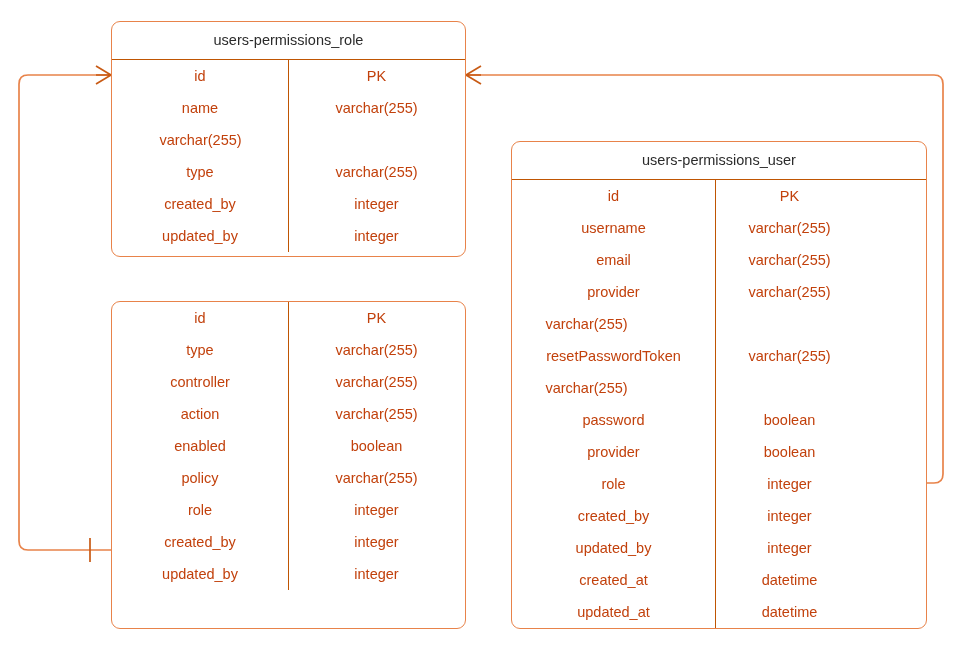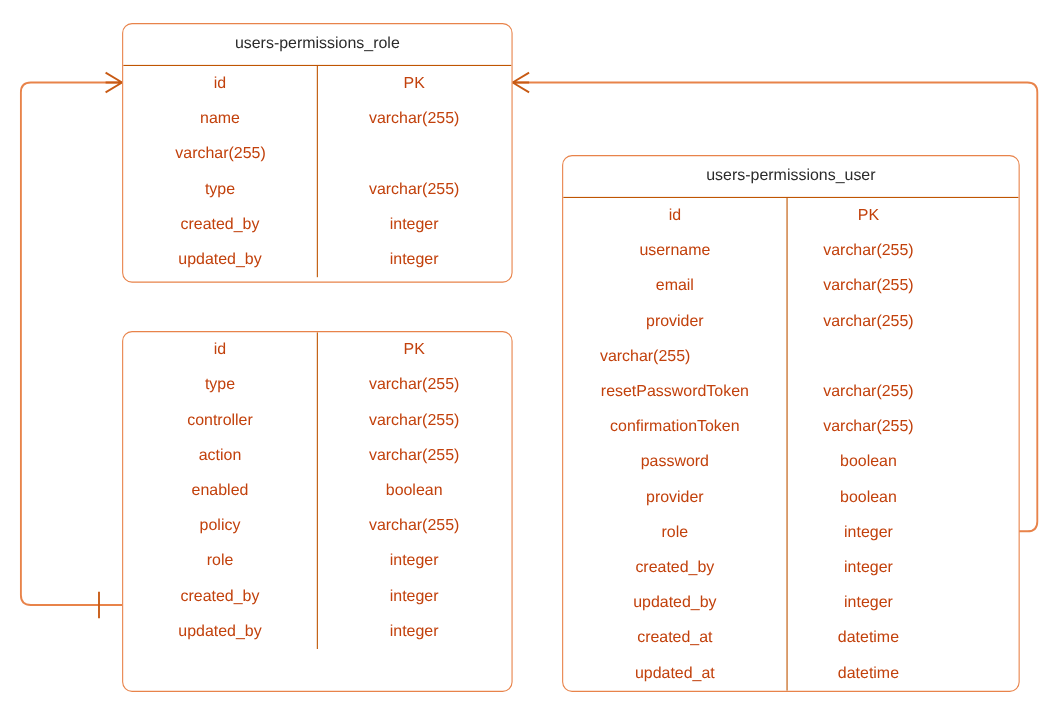--- a/index.html
+++ b/index.html
@@ -219,21 +219,20 @@
         <div class="field-type">varchar(255)</div>
       </div>
       <div class="field-row">
         <div class="field-type">varchar(255)</div>
       </div>
       <div class="field-row">
         <div class="field-name">resetPasswordToken</div>
         <div class="field-type">varchar(255)</div>
       </div>
       <div class="field-row">
-        <div class="field-name">confirmationToken</div>
         <div class="field-type">varchar(255)</div>
       </div>
       <div class="field-row">
         <div class="field-name">password</div>
         <div class="field-type">boolean</div>
       </div>
       <div class="field-row">
         <div class="field-name">provider</div>
         <div class="field-type">boolean</div>
       </div>

